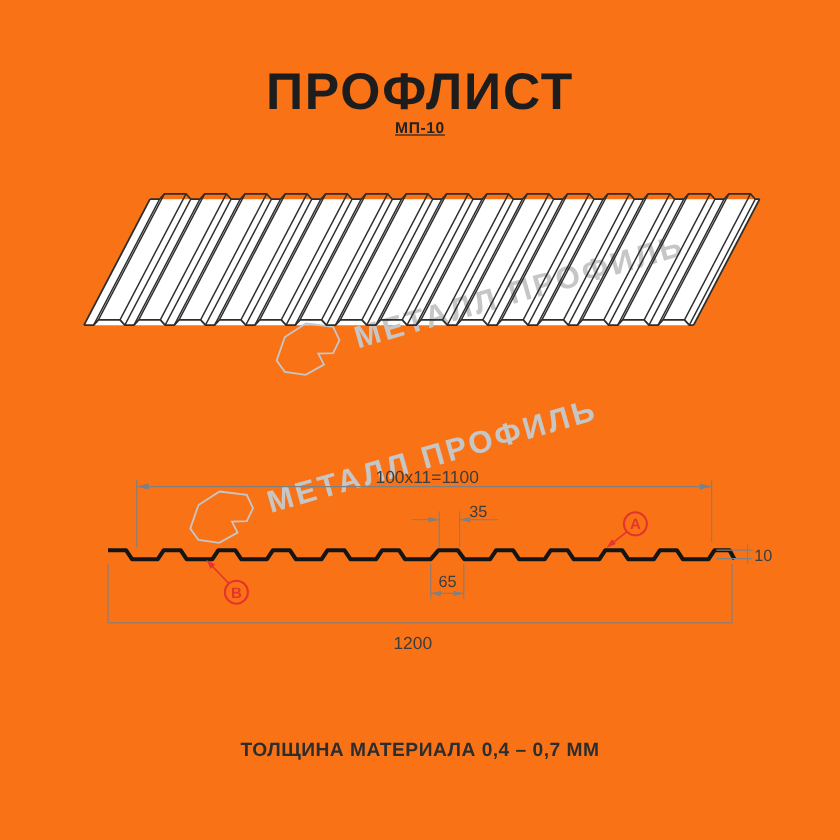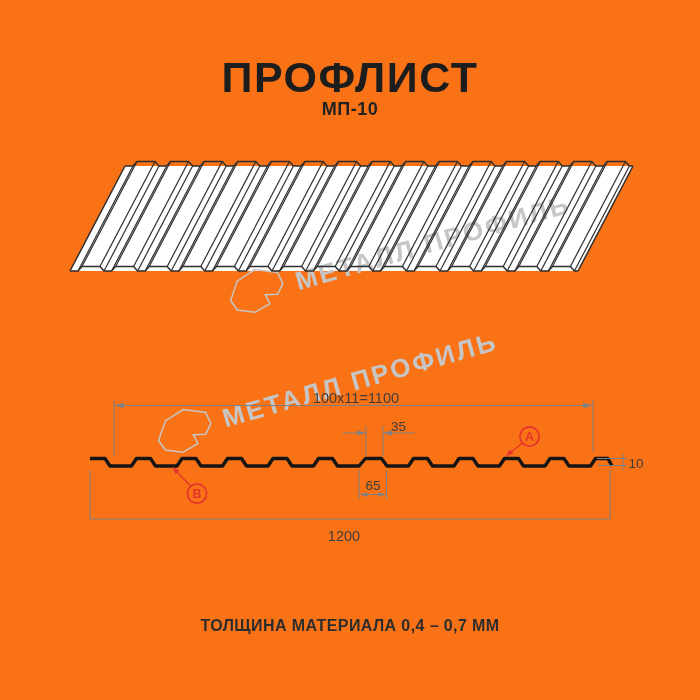--- a/index.html
+++ b/index.html
@@ -1,21 +1,21 @@
 <!DOCTYPE html>
 <html><head>
 <meta charset="utf-8">
 <style>
   html,body{margin:0;padding:0;background:#fff;}
   #page{position:relative;width:700px;height:700px;background:#f97316;overflow:hidden;
         font-family:"Liberation Sans", sans-serif;}
   .title{position:absolute;left:0;right:0;top:56px;text-align:center;
          font-size:43px;font-weight:800;letter-spacing:1.5px;color:#1d1d1d;line-height:1;}
   .subtitle{position:absolute;left:0;right:0;top:100px;text-align:center;
-         font-size:18px;font-weight:700;letter-spacing:0.5px;color:#222;line-height:1;}
+         font-size:13px;font-weight:700;letter-spacing:0.5px;color:#222;line-height:1;text-decoration:underline;}
   .footer-note{position:absolute;left:0;right:0;top:618px;text-align:center;
          font-size:16px;font-weight:700;letter-spacing:0.4px;color:#2d2d2d;line-height:1;}
   svg{position:absolute;left:0;top:0;}
   .dim-text{font-family:"Liberation Sans", sans-serif;font-size:13.5px;fill:#3d3d3d;}
   .dim-text-lg{font-family:"Liberation Sans", sans-serif;font-size:14.5px;fill:#3d3d3d;}
   .wm-text{font-family:"Liberation Sans", sans-serif;font-size:26px;font-weight:700;
            letter-spacing:2.5px;}
   .red-letter{font-family:"Liberation Sans", sans-serif;font-size:12.5px;font-weight:700;}
 </style>
 </head>

